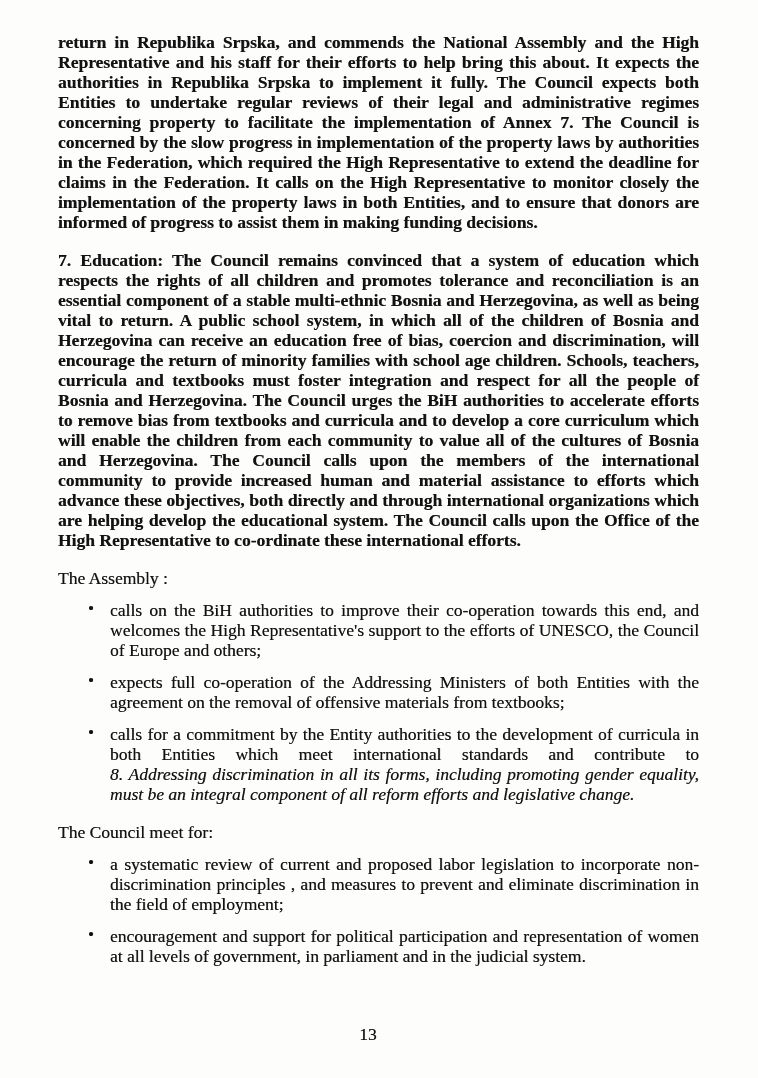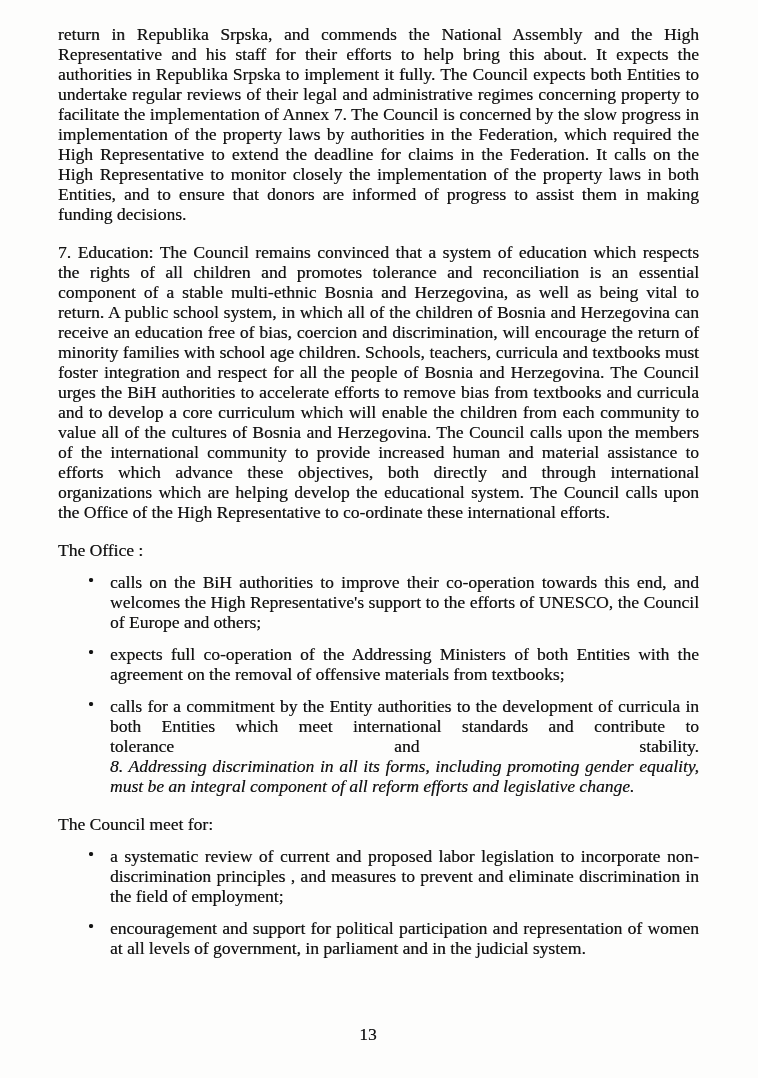--- a/index.html
+++ b/index.html
@@ -21,21 +21,22 @@
     text-shadow: 0.35px 0.25px 0 rgba(0,0,0,0.55);
   }
   .content {
     position: absolute;
     left: 58px;
     top: 24px;
     width: 641px;
   }
   .para {
     text-align: justify;
-    margin: 0 0 18px 0;
+    margin: 8px 0 18px 0;
+    font-weight: bold;
   }
   .heading {
     text-align: left;
     margin: 0 0 0 0;
   }
   .bullet-list {
     margin-top: 12px;
     margin-bottom: 18px;
   }
   .bullet-item {
@@ -73,39 +74,38 @@
 </head>
 <body>
 
 <div class="page">
   <div class="content">
 
     <p class="para">return in Republika Srpska, and commends the National Assembly and the High Representative and his staff for their efforts to help bring this about. It expects the authorities in Republika Srpska to implement it fully. The Council expects both Entities to undertake regular reviews of their legal and administrative regimes concerning property to facilitate the implementation of Annex 7. The Council is concerned by the slow progress in implementation of the property laws by authorities in the Federation, which required the High Representative to extend the deadline for claims in the Federation. It calls on the High Representative to monitor closely the implementation of the property laws in both Entities, and to ensure that donors are informed of progress to assist them in making funding decisions.</p>
 
     <p class="para">7. Education: The Council remains convinced that a system of education which respects the rights of all children and promotes tolerance and reconciliation is an essential component of a stable multi-ethnic Bosnia and Herzegovina, as well as being vital to return. A public school system, in which all of the children of Bosnia and Herzegovina can receive an education free of bias, coercion and discrimination, will encourage the return of minority families with school age children. Schools, teachers, curricula and textbooks must foster integration and respect for all the people of Bosnia and Herzegovina. The Council urges the BiH authorities to accelerate efforts to remove bias from textbooks and curricula and to develop a core curriculum which will enable the children from each community to value all of the cultures of Bosnia and Herzegovina. The Council calls upon the members of the international community to provide increased human and material assistance to efforts which advance these objectives, both directly and through international organizations which are helping develop the educational system. The Council calls upon the Office of the High Representative to co-ordinate these international efforts.</p>
 
-    <div class="heading">The Office :</div>
+    <div class="heading">The Assembly :</div>
 
     <div class="bullet-list">
 
       <div class="bullet-item">
         <span class="bullet-marker">•</span>
         <span>calls on the BiH authorities to improve their co-operation towards this end, and welcomes the High Representative's support to the efforts of UNESCO, the Council of Europe and others;</span>
       </div>
 
       <div class="bullet-item">
         <span class="bullet-marker">•</span>
         <span>expects full co-operation of the Addressing Ministers of both Entities with the agreement on the removal of offensive materials from textbooks;</span>
       </div>
 
       <div class="bullet-item">
         <span class="bullet-marker">•</span>
         <div>
           <div class="seg-just-all">calls for a commitment by the Entity authorities to the development of curricula in both Entities which meet international standards and contribute to</div>
-          <div class="seg-force-line">tolerance and stability.</div>
           <div class="seg-just">8. Addressing discrimination in all its forms, including promoting gender equality, must be an integral component of all reform efforts and legislative change.</div>
         </div>
       </div>
 
     </div>
 
     <div class="heading">The Council meet for:</div>
 
     <div class="bullet-list">
 

